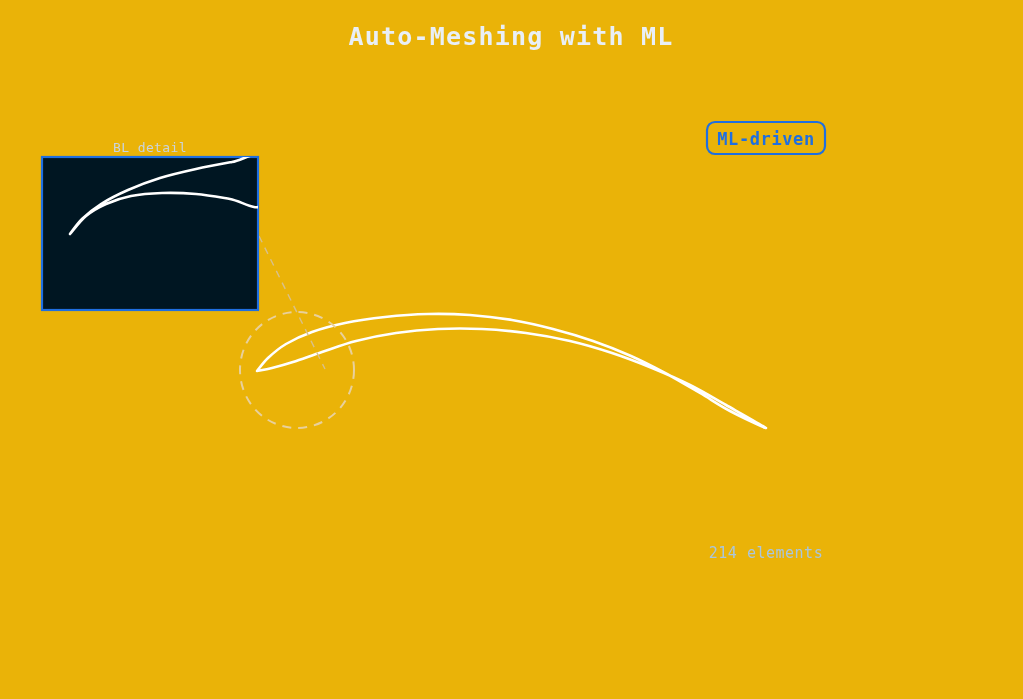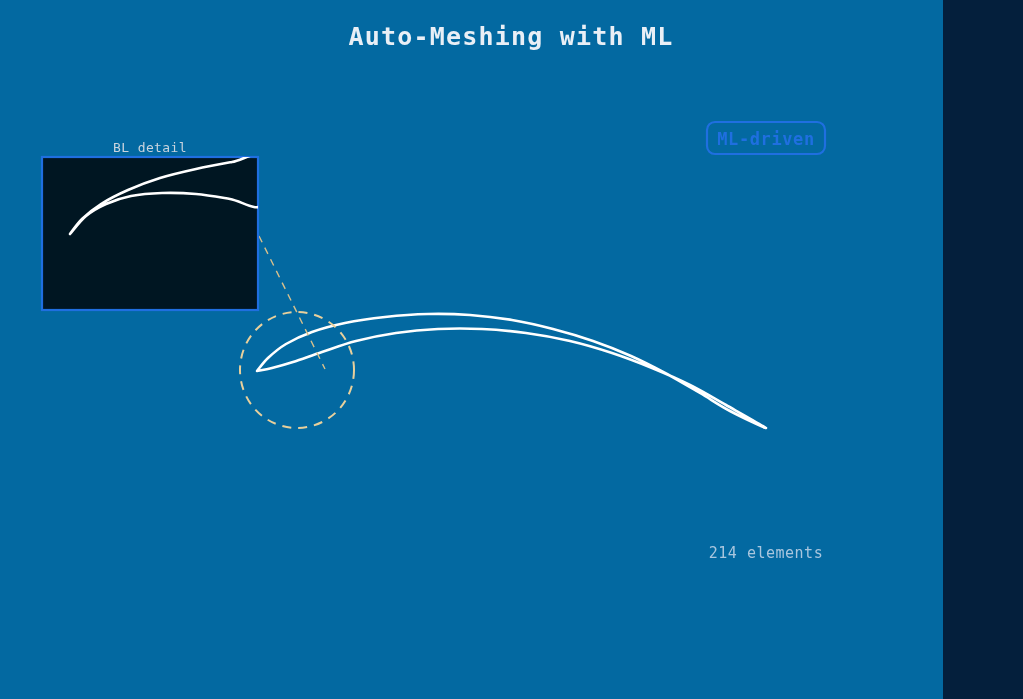--- a/index.html
+++ b/index.html
@@ -10,23 +10,23 @@
   body {
     width: 1023px;
     height: 699px;
     overflow: hidden;
     font-family: "DejaVu Sans Mono", "Liberation Mono", monospace;
     position: relative;
   }
   #stage {
     position: absolute;
     inset: 0;
-    width: 943px;
+    width: 1023px;
     height: 699px;
-    background: #0369a1;
+    background: #eab308;
   }
   #figure-svg {
     position: absolute;
     left: 0;
     top: 0;
     width: 1023px;
     height: 699px;
     display: block;
   }
   .title-text {

